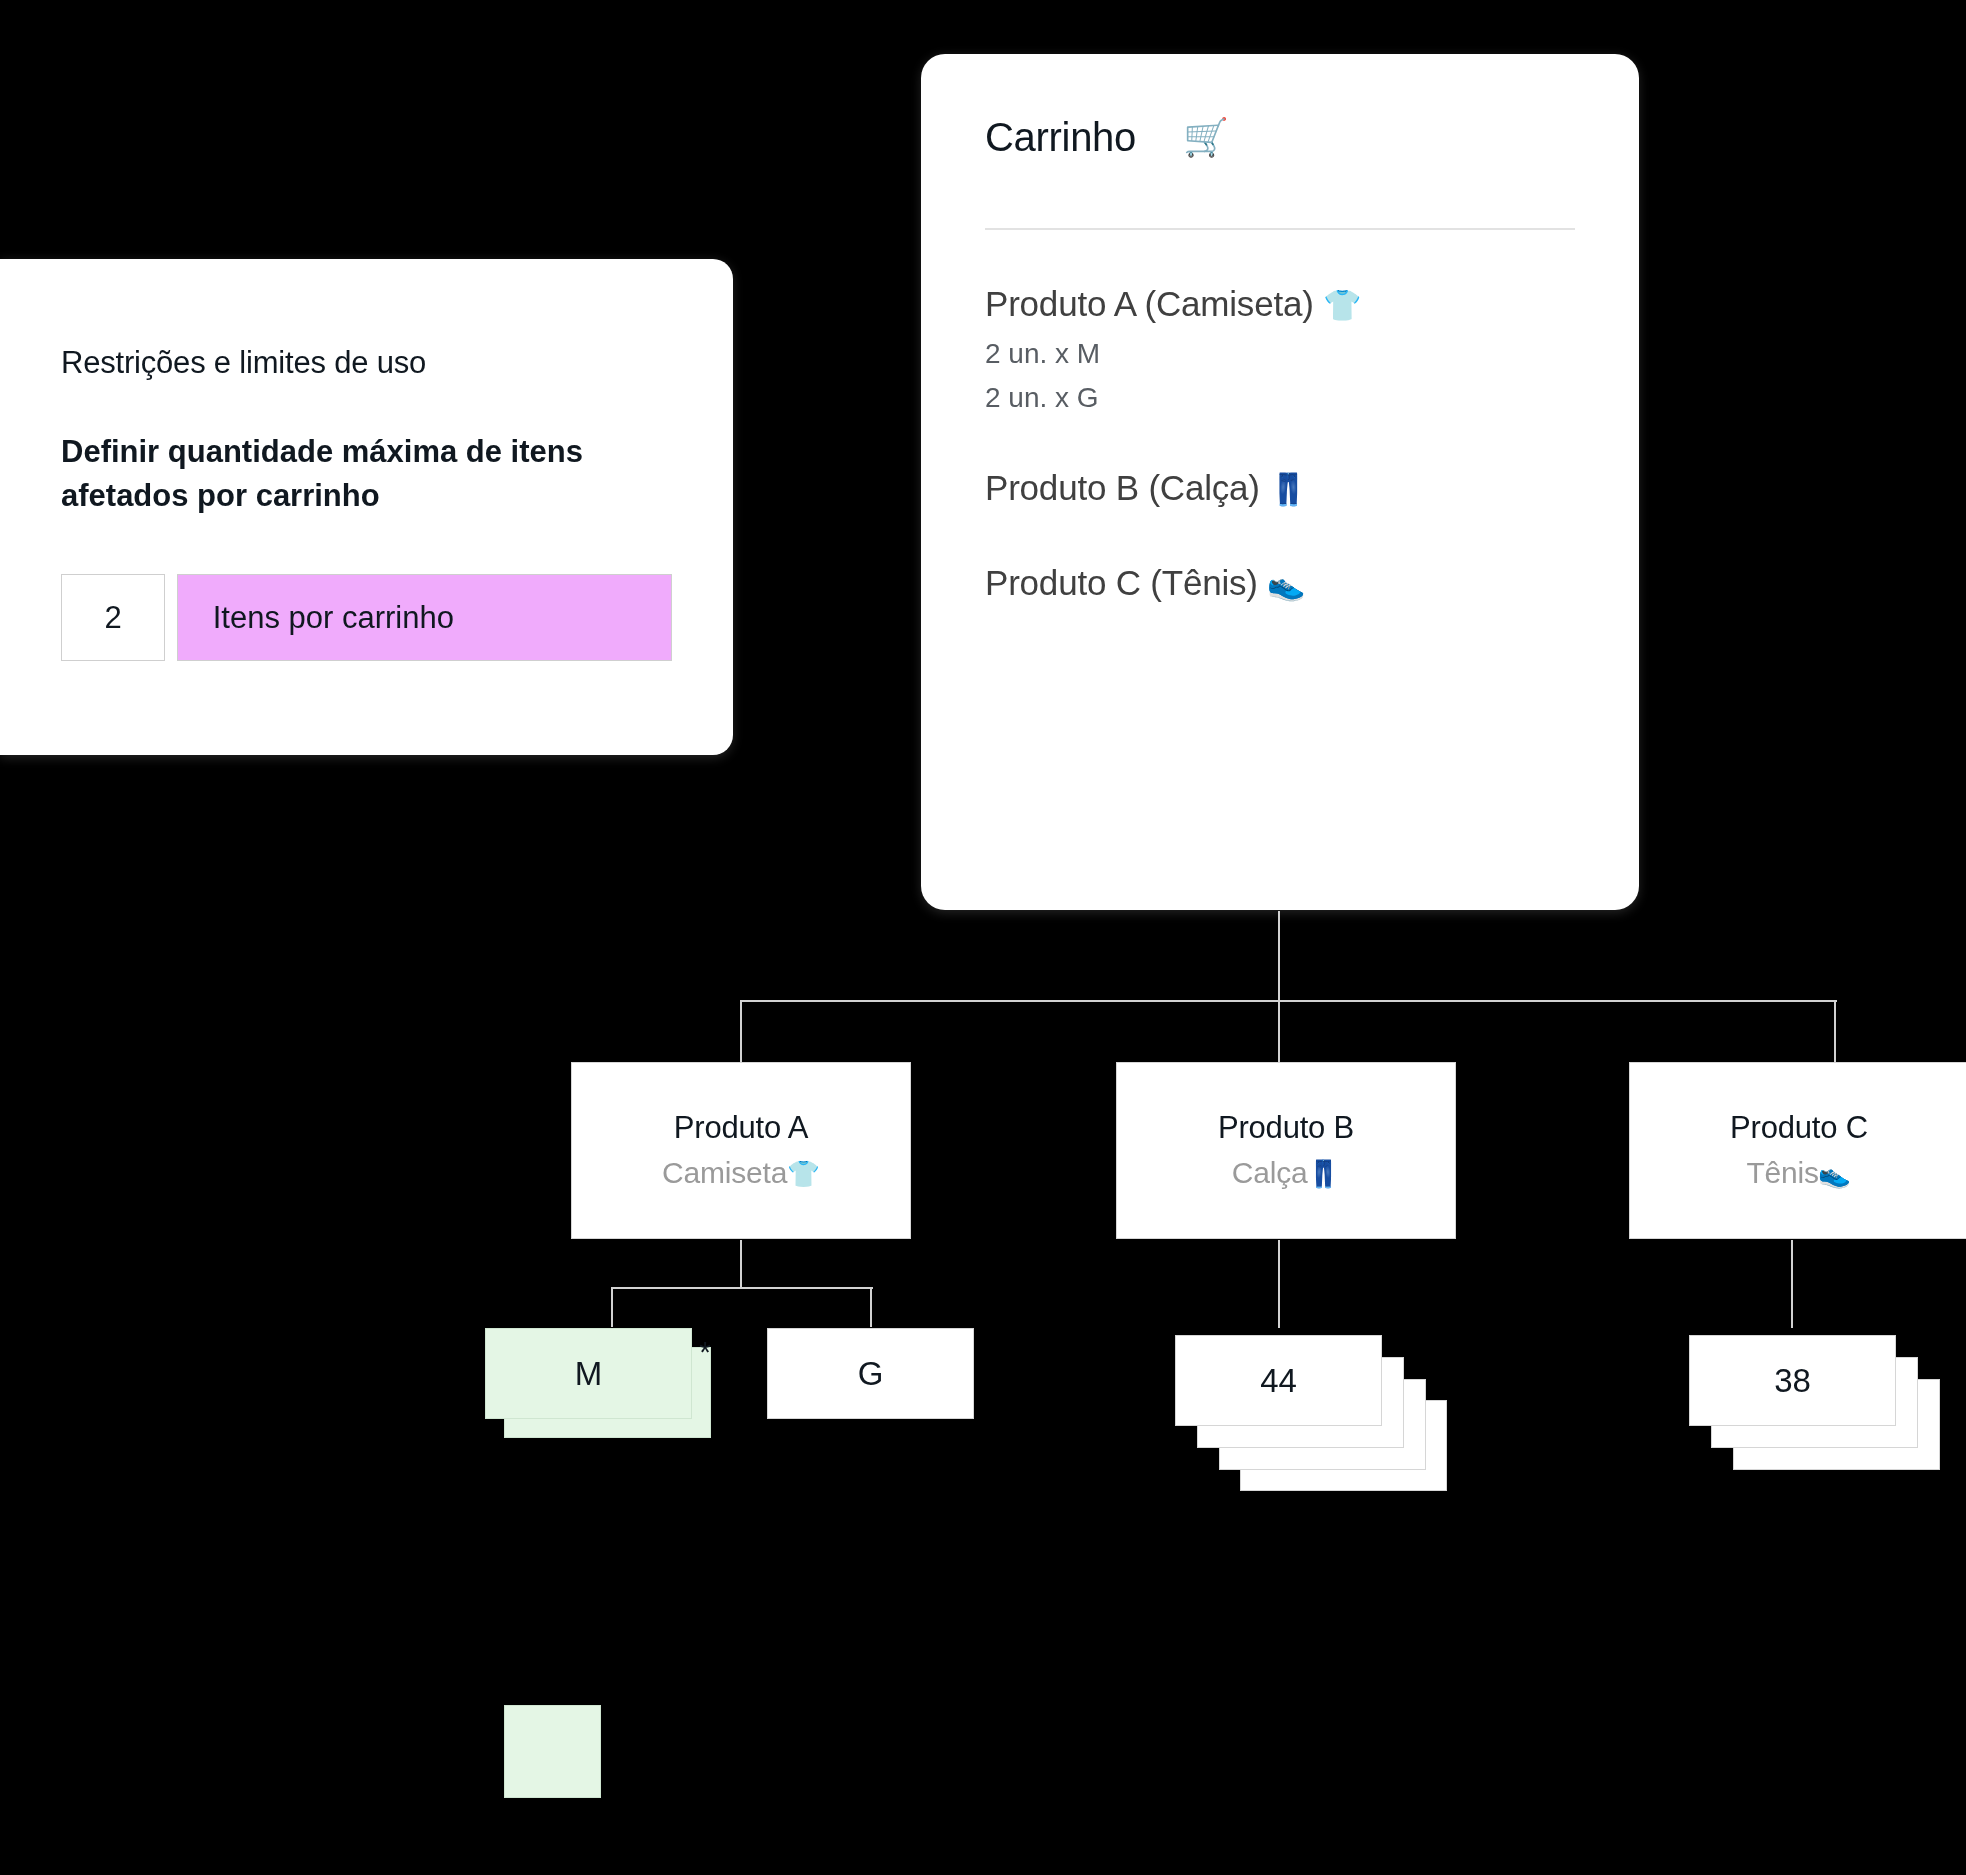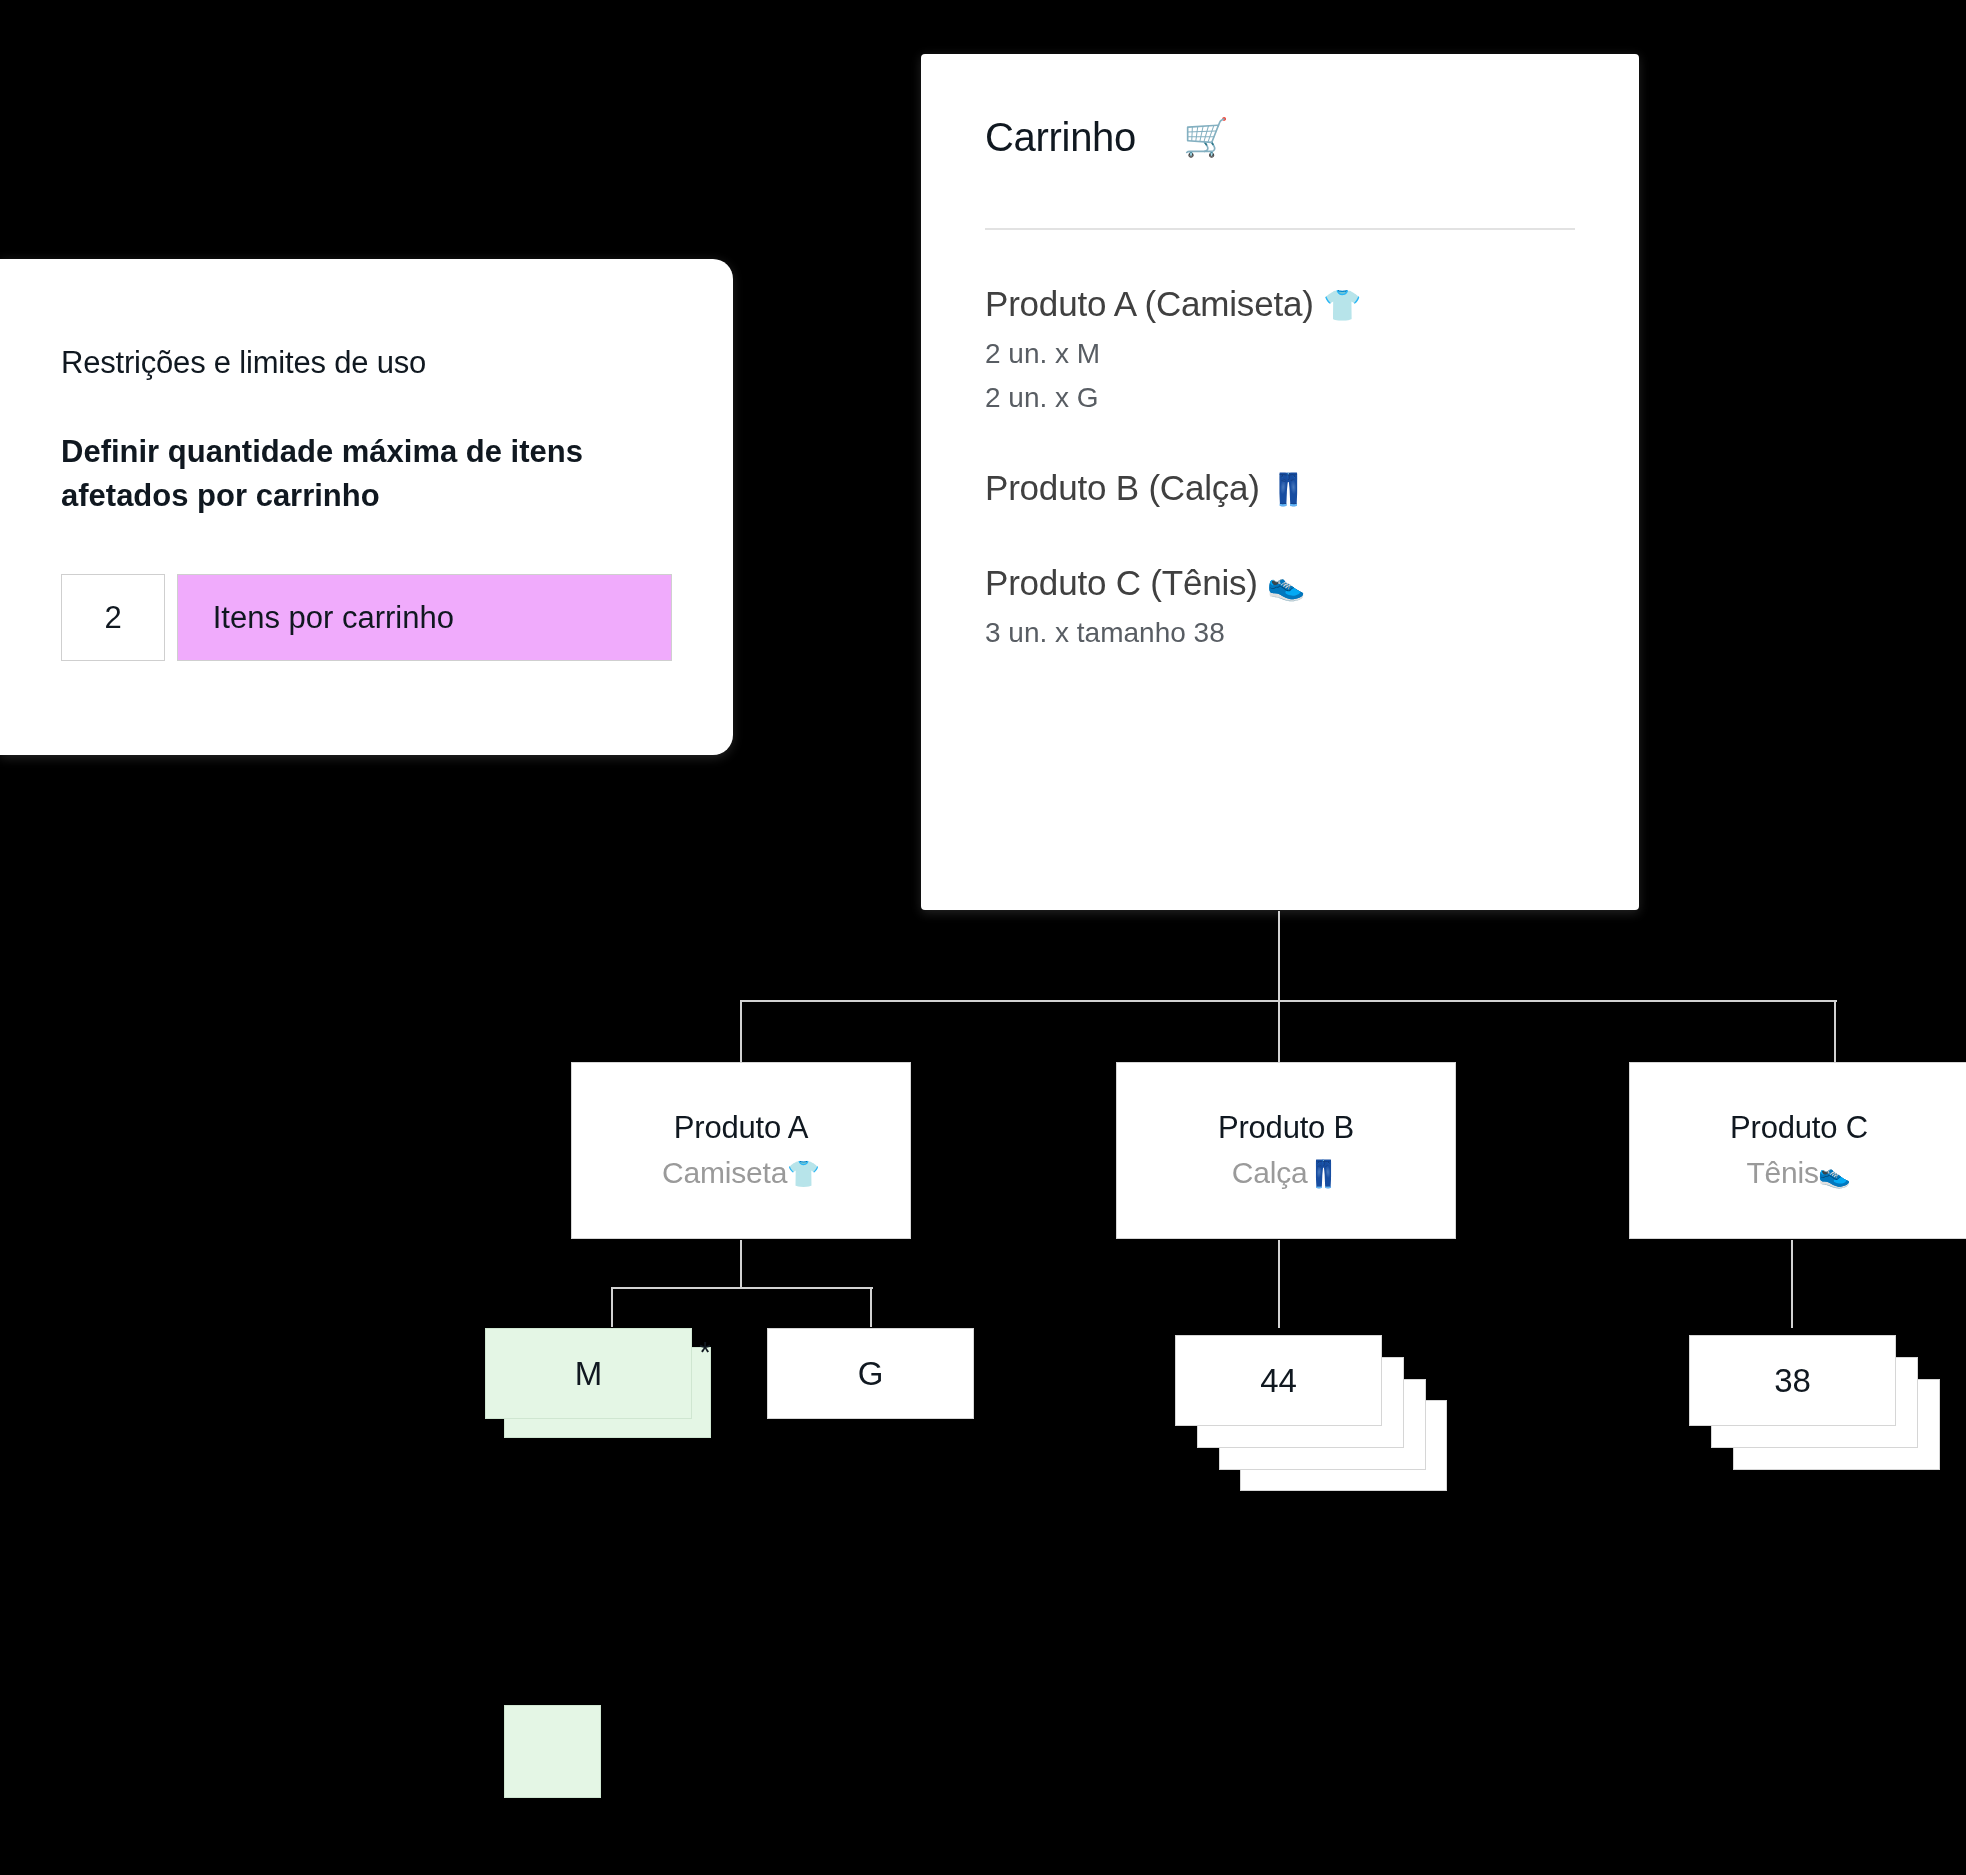--- a/index.html
+++ b/index.html
@@ -13,21 +13,21 @@
     position: relative;
     overflow: hidden;
     font-family: "Liberation Sans", "DejaVu Sans", sans-serif;
     -webkit-font-smoothing: antialiased;
   }
 
   
   .card {
     position: absolute;
     background: #ffffff;
-    border-radius: 4px;
+    border-radius: 24px;
     box-shadow: 0 2.3px 11px rgba(255,255,255,0.14);
   }
 
   
   #restrictions-card {
     left: 0px;
     top: 259px;
     width: 733px;
     height: 496px;
     border-radius: 0 20px 20px 0;
@@ -231,21 +231,20 @@
         <span>Produto B (Calça)</span>
         <span class="cc-item-emoji">👖</span>
       </div>
     </div>
 
     <div class="cc-item">
       <div class="cc-item-name">
         <span>Produto C (Tênis)</span>
         <span class="cc-item-emoji">👟</span>
       </div>
-      <div class="cc-item-line">3 un. x  tamanho 38</div>
     </div>
   </div>
 </div>
 
 <div id="tree">
 
   <div class="connector" style="left:1278px; top:911px; width:2.3px; height:91px;"></div>
 
   <div class="connector" style="left:740px; top:1000px; width:1097px; height:2.3px;"></div>
 

